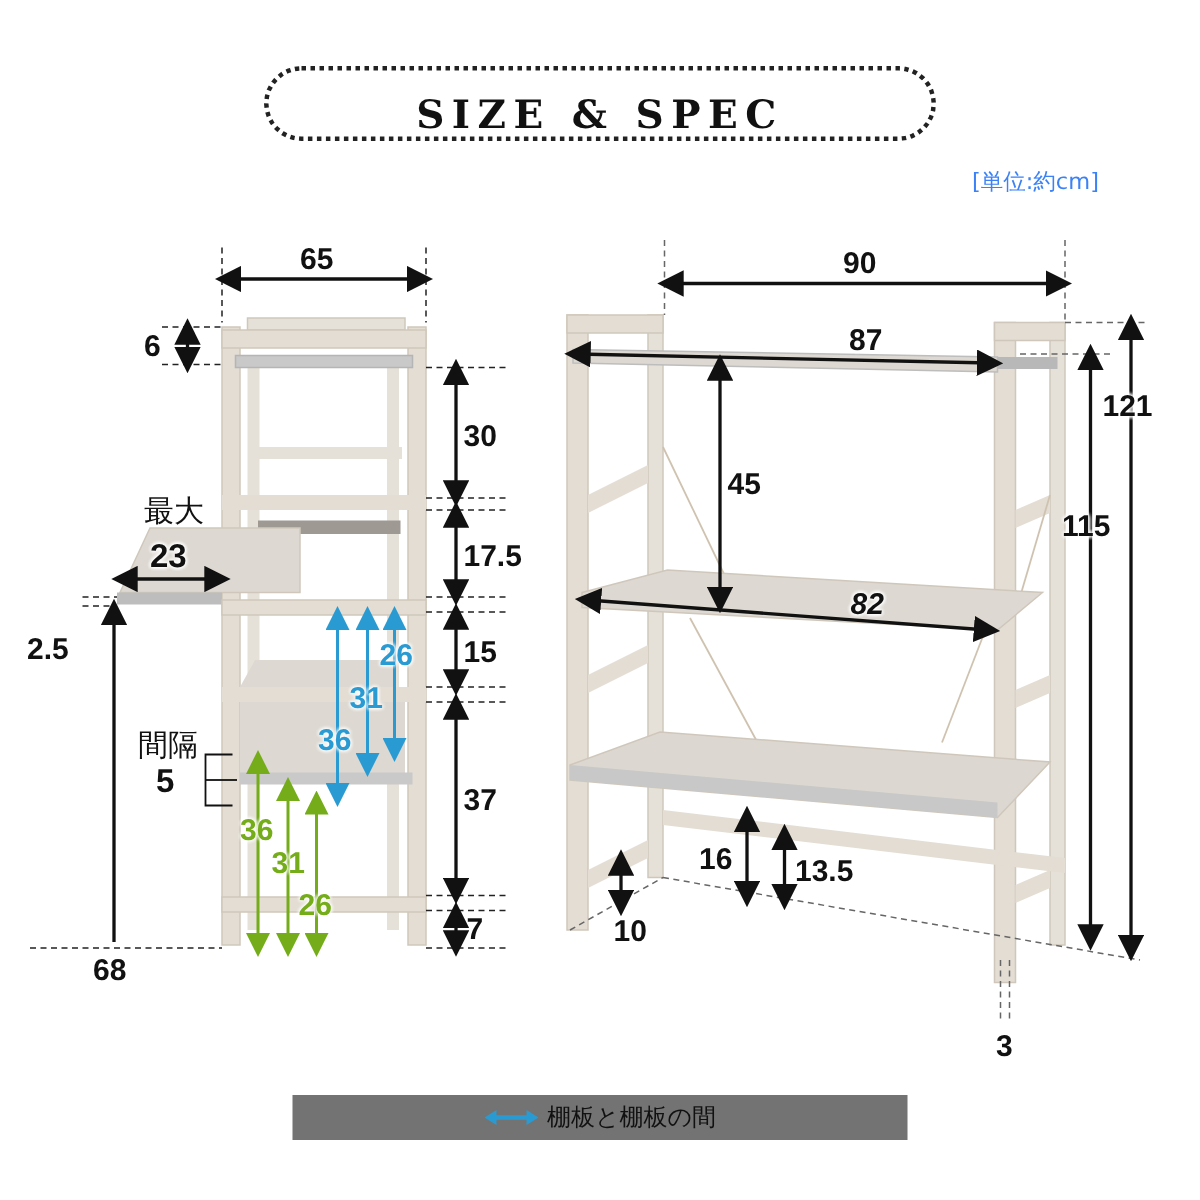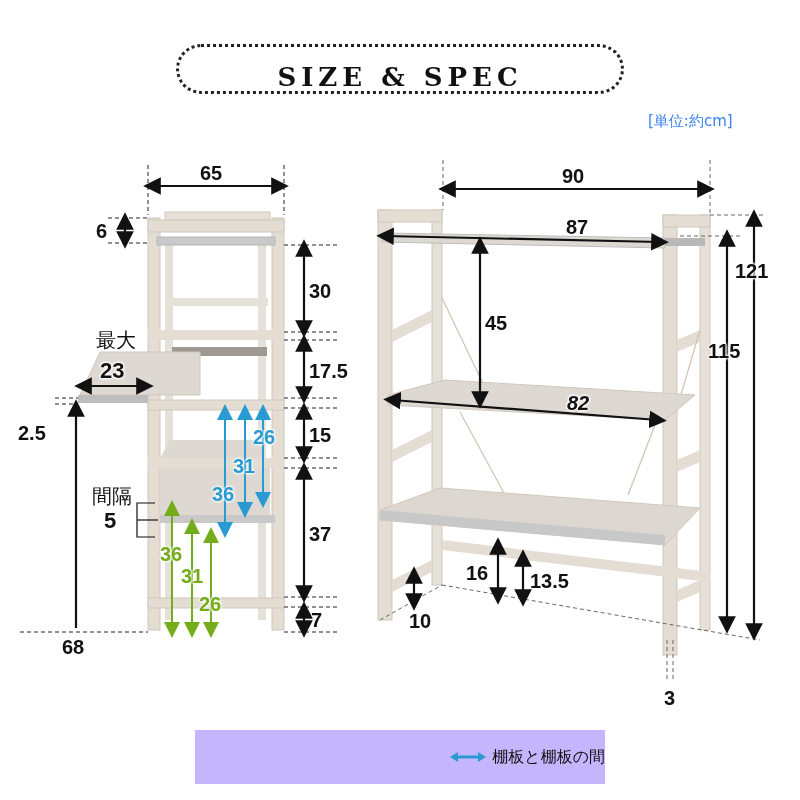--- a/index.html
+++ b/index.html
@@ -9,22 +9,22 @@
                 border:3px dotted #222; border-radius:26px; box-sizing:border-box; }
   .title-text { position:absolute; left:0; right:0; top:15px; text-align:center;
                 font-family:"DejaVu Serif", serif; font-weight:bold; font-size:26px; letter-spacing:5px; }
   .unit-note { position:absolute; left:648px; top:112px; font-size:15px; color:#3b82f6; font-family:"DejaVu Sans", sans-serif; }
   svg.diagram { position:absolute; left:0; top:0; }
   .lbl { position:absolute; font-weight:bold; font-size:20px; line-height:1; white-space:nowrap; }
   .lbl.sm { font-size:20px; font-weight:normal; font-family:"DejaVu Sans", sans-serif; }
   .lbl.blue { color:#2a9bd2; text-shadow: 0 0 3px #fff, 0 0 3px #fff, 0 0 3px #fff; }
   .lbl.green { color:#74ac1a; text-shadow: 0 0 3px #fff, 0 0 3px #fff, 0 0 3px #fff; }
   .lbl.halo { text-shadow: 0 0 3px #fff, 0 0 3px #fff, 0 0 3px #fff, 0 0 3px #fff; }
-  .legend { position:absolute; left:195px; top:730px; width:410px; height:54px; background:#c4b5fd;
-            display:flex; align-items:center; justify-content:flex-end; gap:28px; font-size:16px; font-family:"DejaVu Sans", sans-serif; }
+  .legend { position:absolute; left:195px; top:730px; width:410px; height:30px; background:#737373;
+            display:flex; align-items:center; justify-content:center; gap:28px; font-size:16px; font-family:"DejaVu Sans", sans-serif; }
   .legend-item { display:flex; align-items:center; gap:6px; }
   .legend-arrow { width:36px; height:12px; }
 </style>
 </head>
 <body>
 
 <div class="title-pill">
   <div class="title-text">SIZE &amp; SPEC</div>
 </div>
 <div class="unit-note">[単位:約cm]</div>

